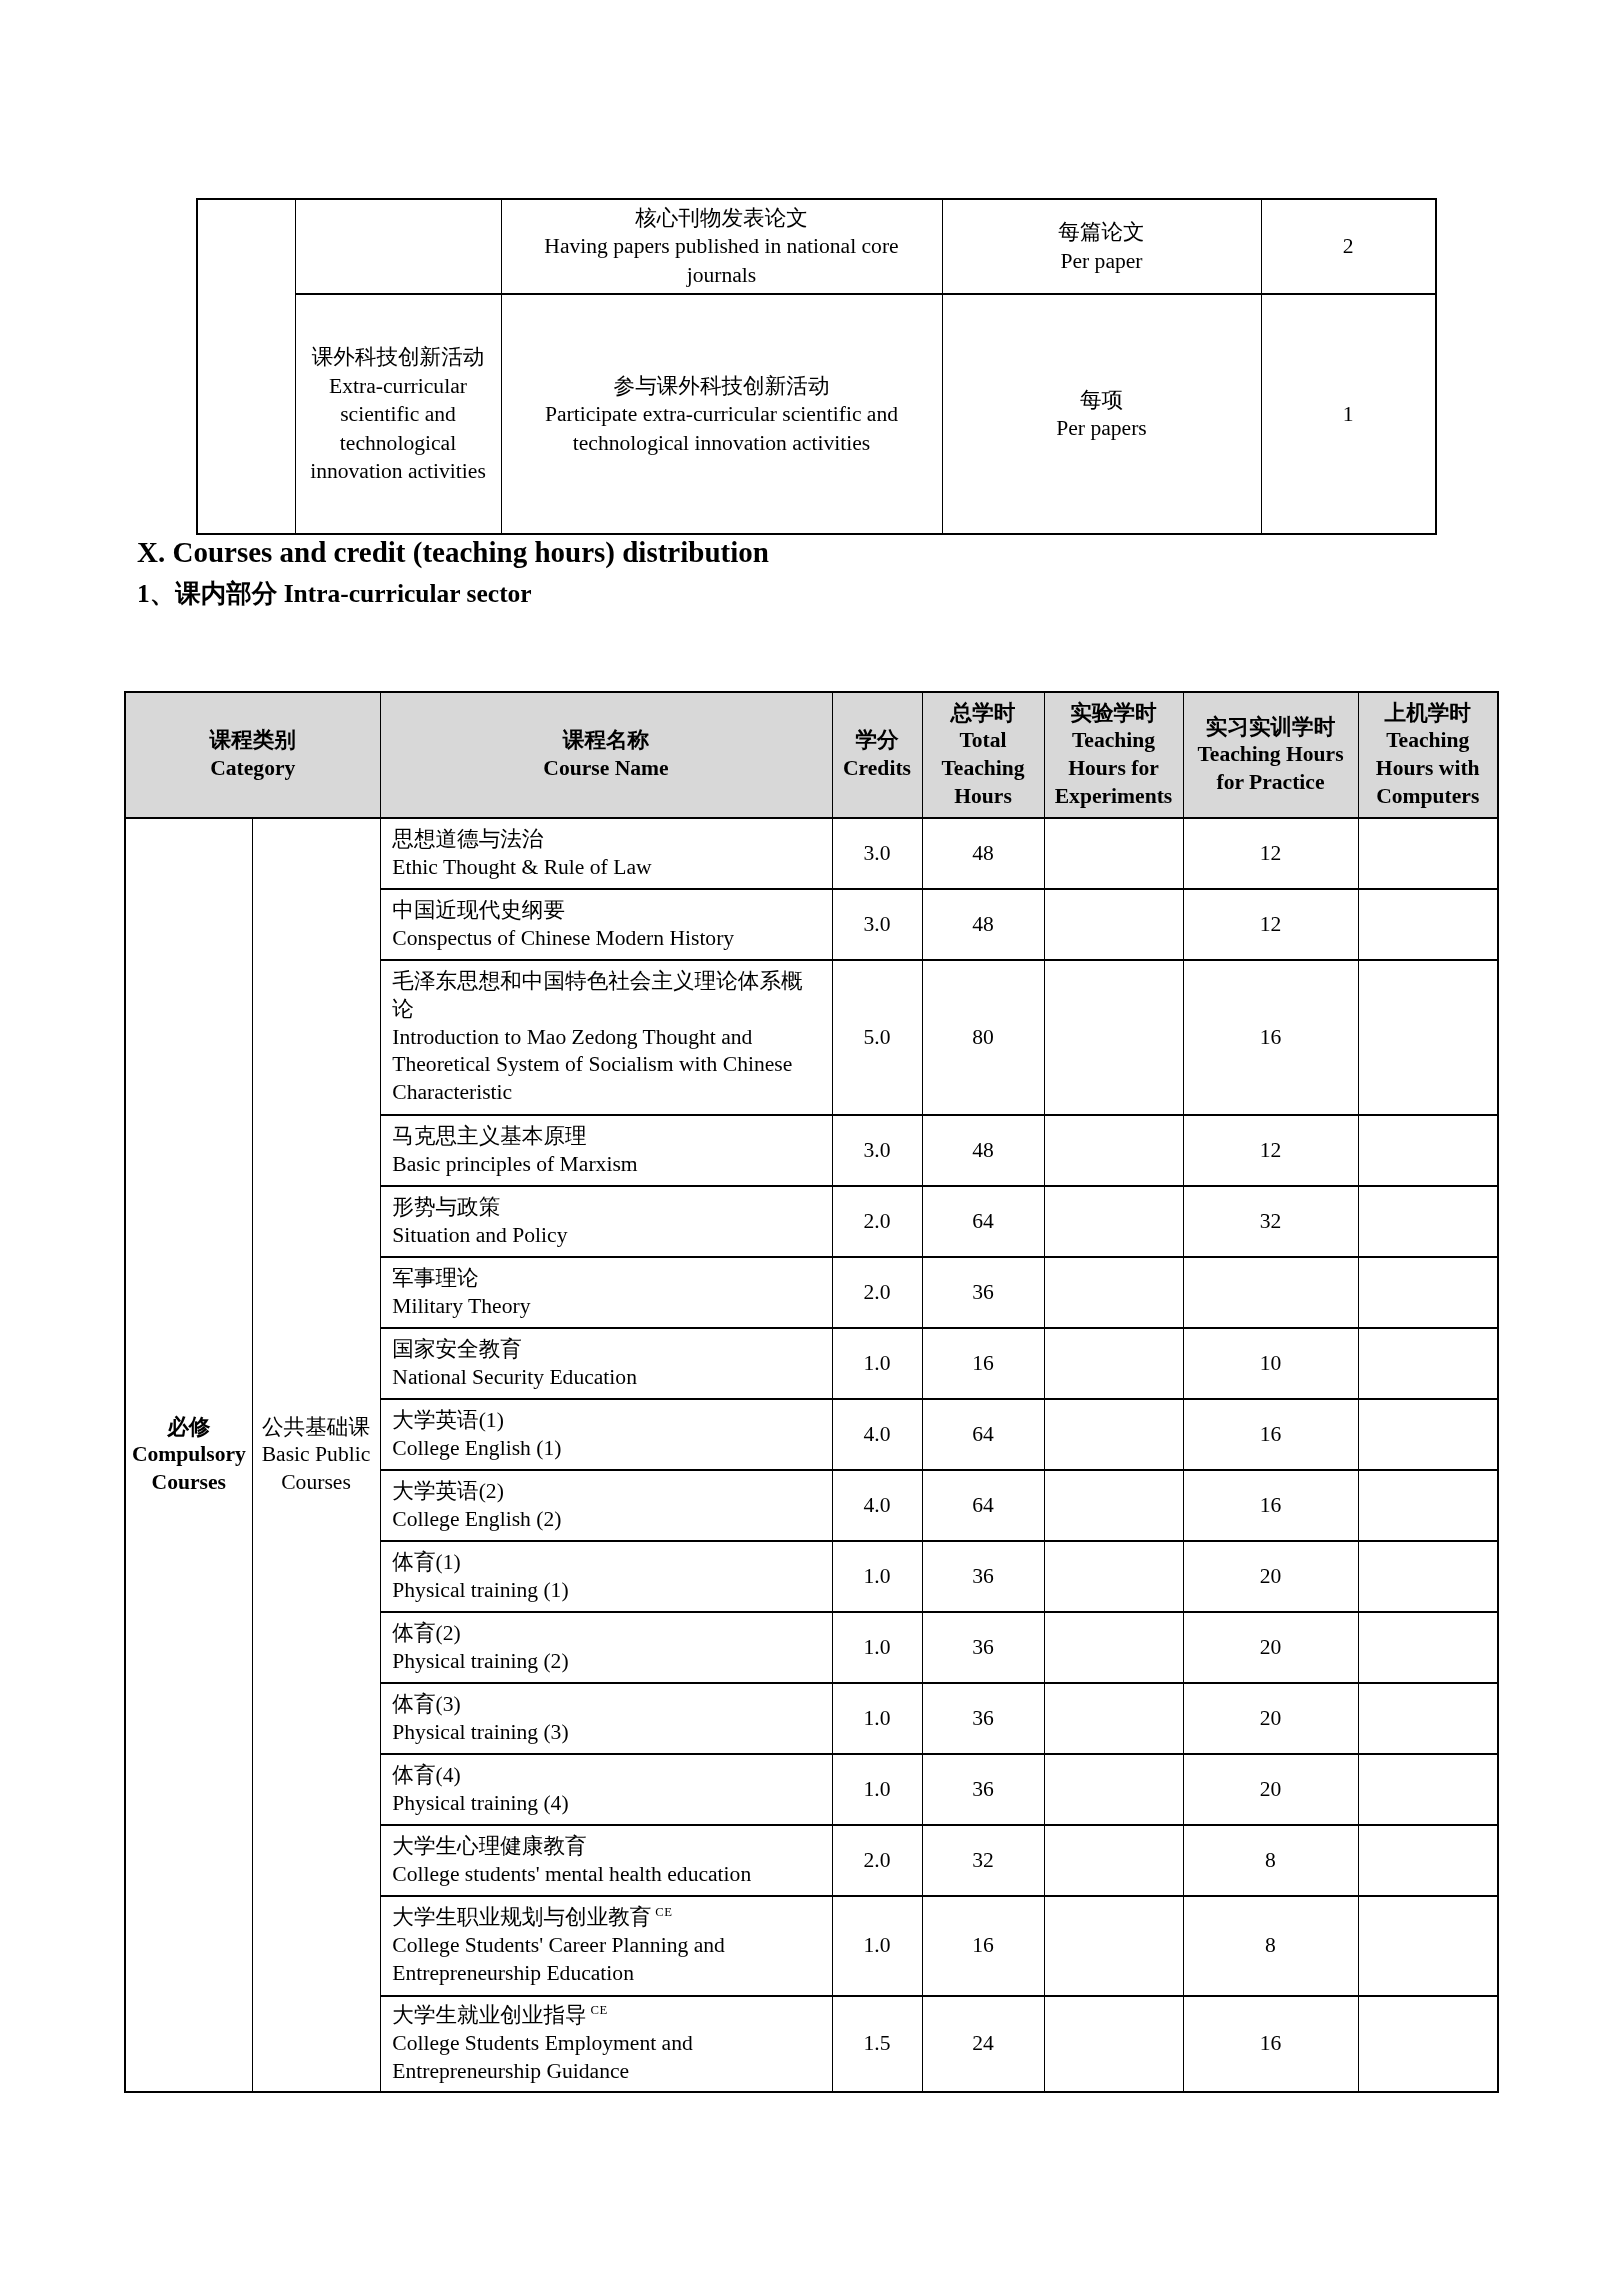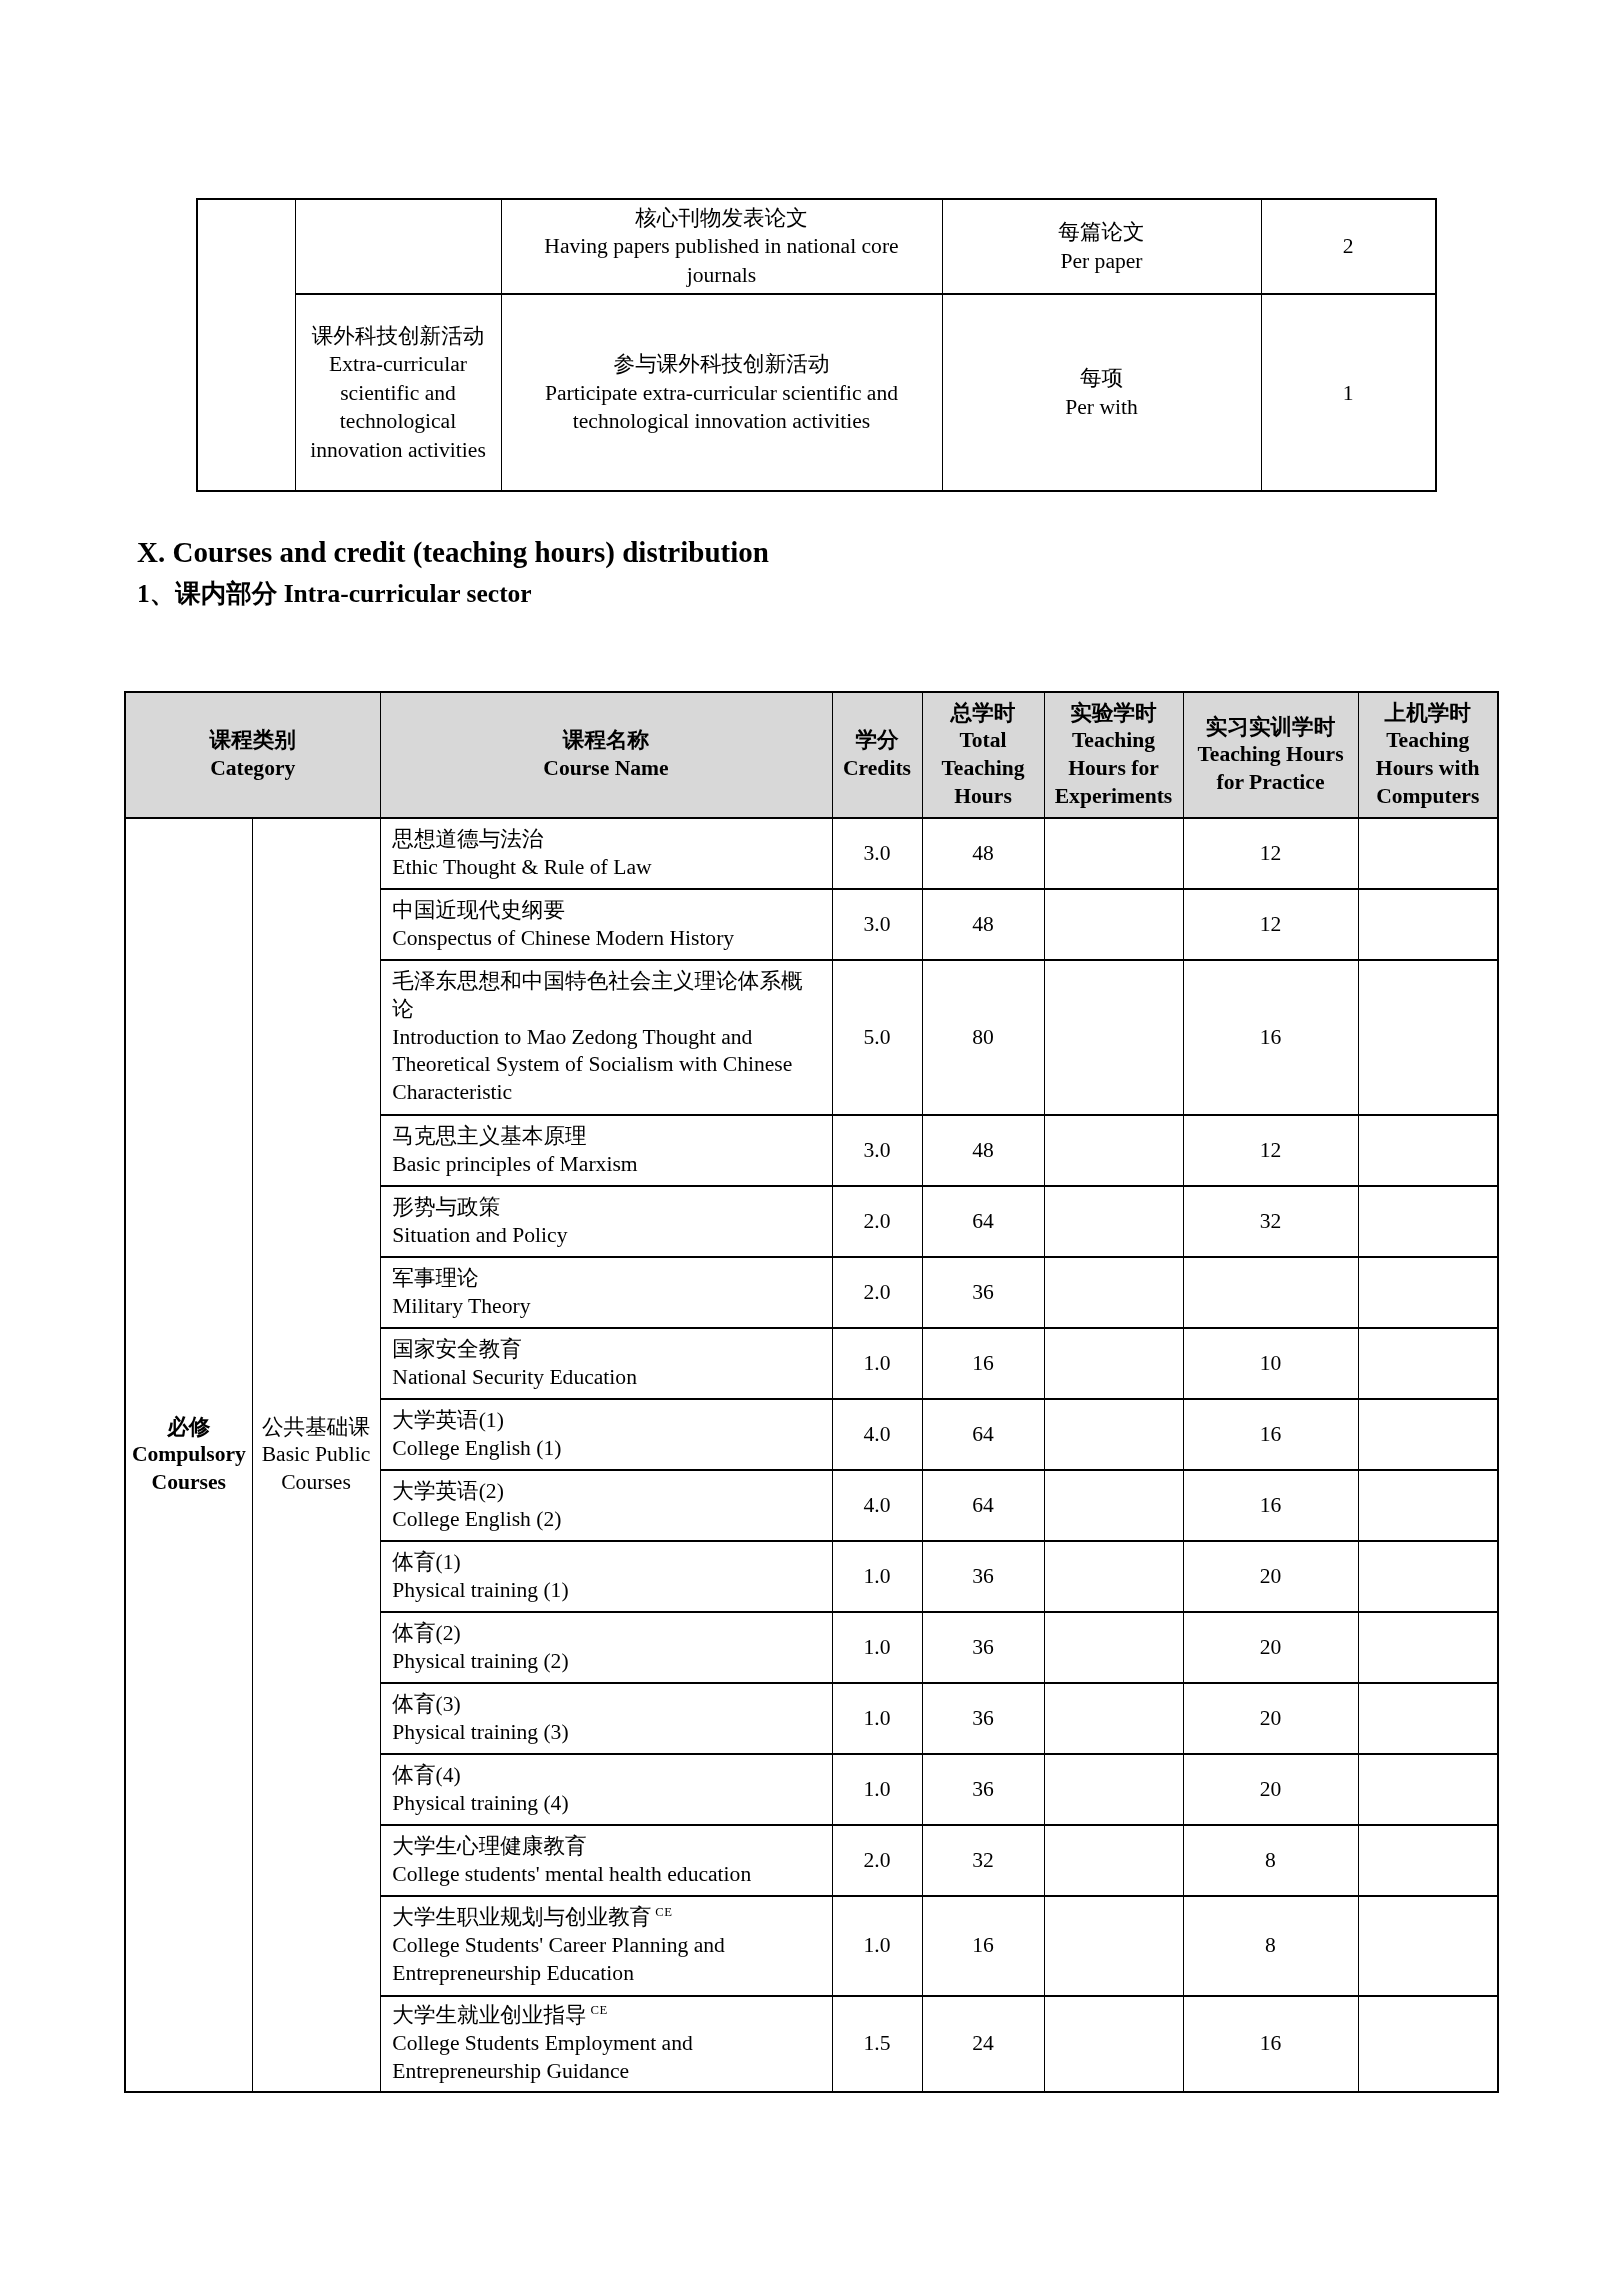--- a/index.html
+++ b/index.html
@@ -25,21 +25,21 @@
   }
   .top-table td {
     border: 1px solid #000;
     text-align: center;
     vertical-align: middle;
     font-size: 21.6px;
     line-height: 1.32;
     padding: 3.9px 9.8px;
   }
   .top-table tr.row-1 { height: 95px; }
-  .top-table tr.row-2 { height: 197px; }
+  .top-table tr.row-2 { height: 240px; }
   .top-table tr.row-2 td { border-top: 2.9px solid #000; }
   .top-table td.spacer-cell { border-top: 1px solid #000; }
 
   
   .headings { position: absolute; left: 137px; top: 530px; }
   .h-zh {
     font-family: "Liberation Sans", "DejaVu Sans", sans-serif;
     font-weight: bold;
     font-size: 30px;
     line-height: 1.25;
@@ -127,21 +127,21 @@
       <td>
         <div>课外科技创新活动</div>
         <div>Extra-curricular scientific and technological innovation activities</div>
       </td>
       <td>
         <div>参与课外科技创新活动</div>
         <div>Participate extra-curricular scientific and technological innovation activities</div>
       </td>
       <td>
         <div>每项</div>
-        <div>Per with</div>
+        <div>Per papers</div>
       </td>
       <td>1</td>
     </tr>
   </tbody>
     </table>
 
   <div class="headings">
     <div class="h-en">X. Courses and credit (teaching hours) distribution</div>
     <div class="h-sub">1、课内部分 Intra-curricular sector</div>
   </div>

